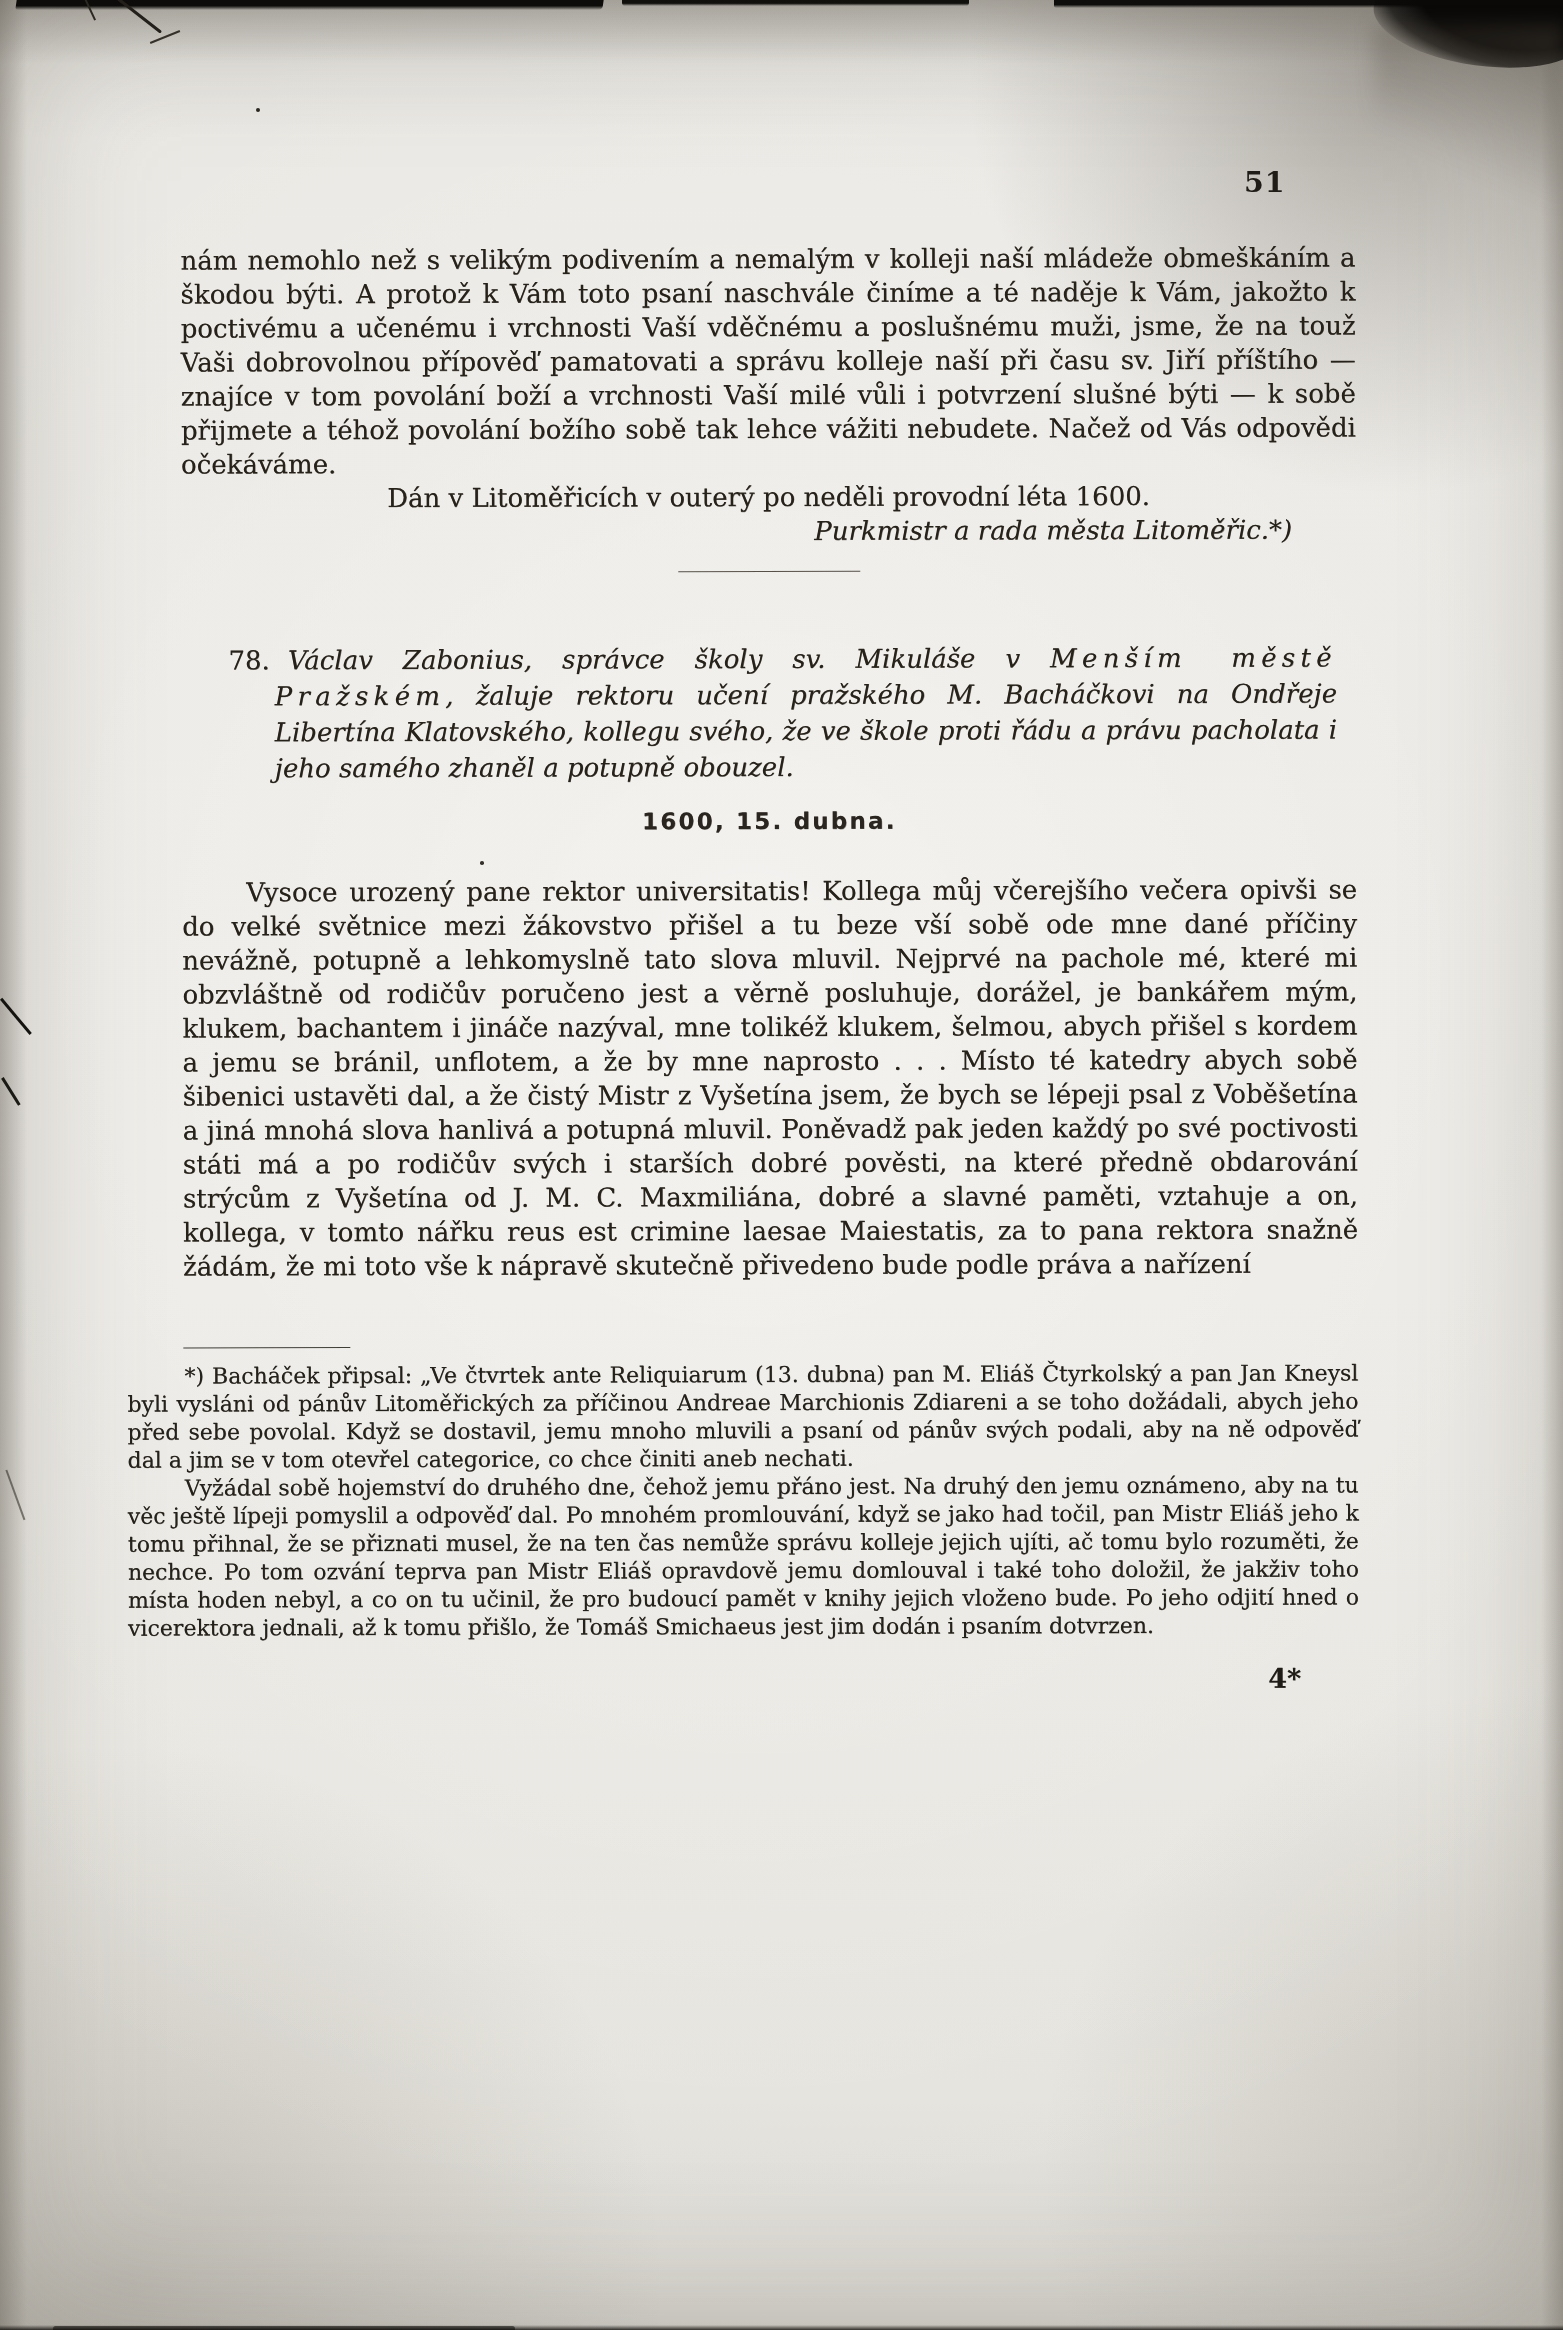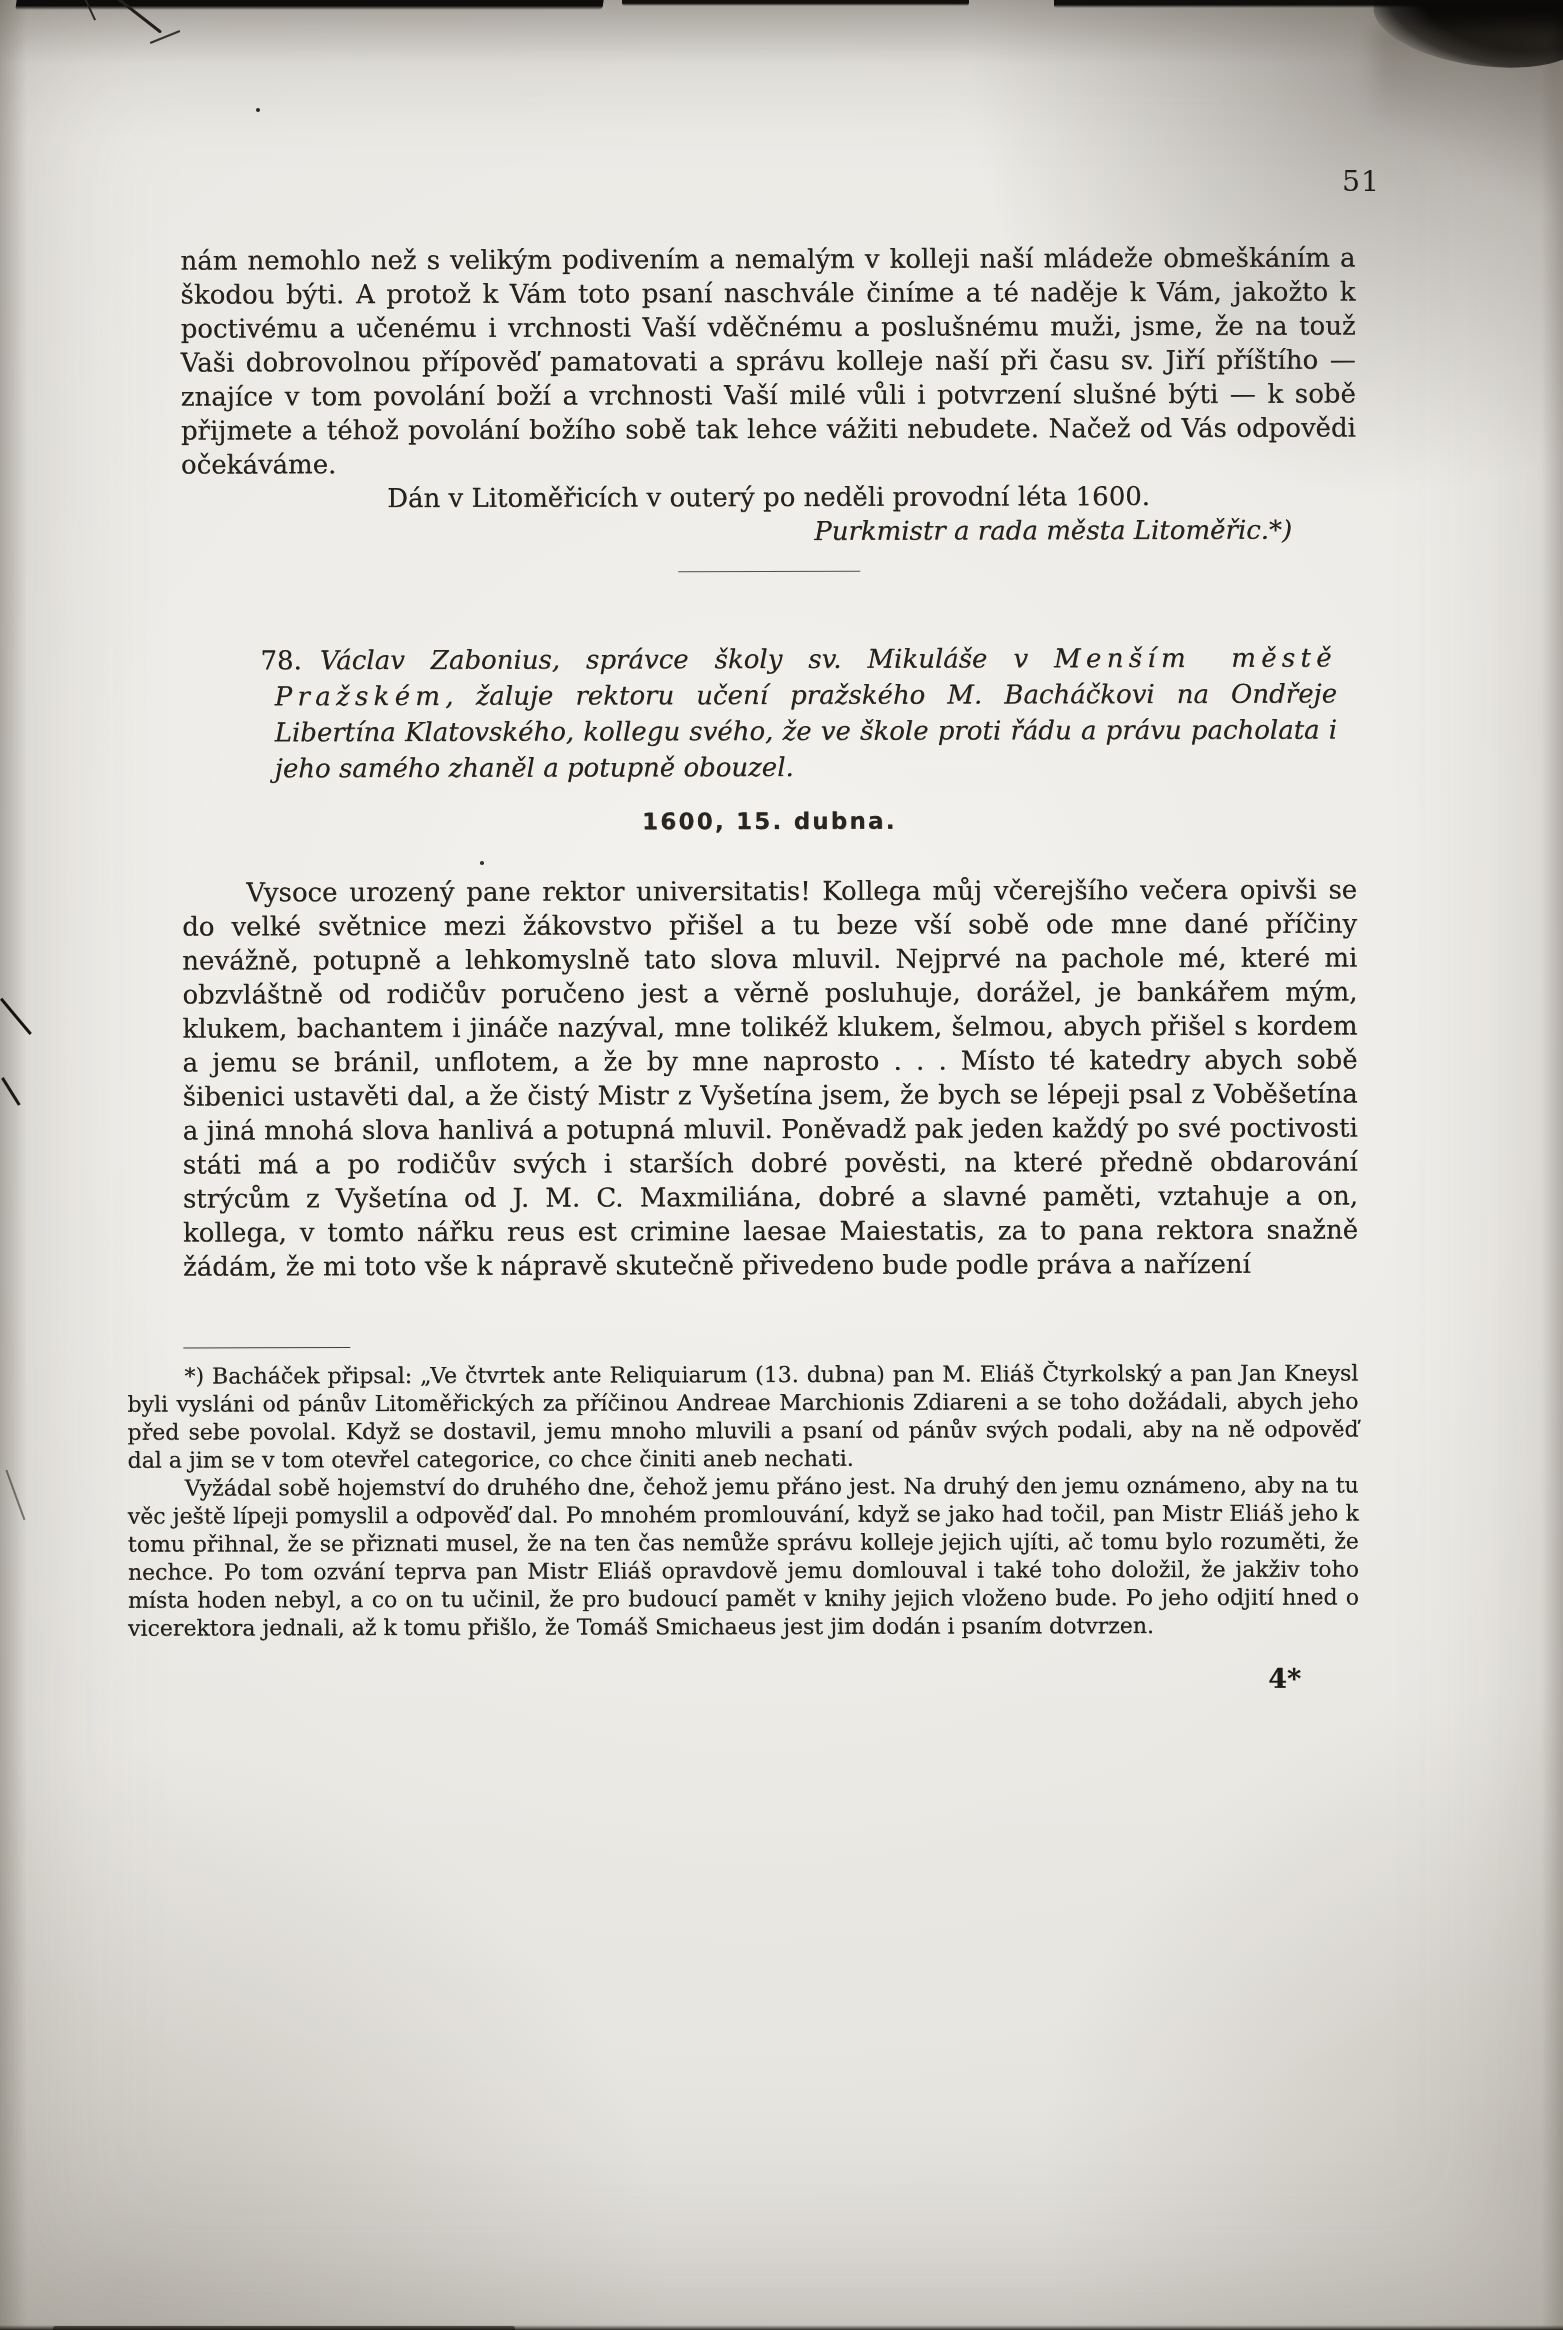--- a/index.html
+++ b/index.html
@@ -36,22 +36,22 @@
   .left-mark-1 { top:1015px; left:-7.1px;  width:46px; height:2.7px; background:#15130f; transform:rotate(50deg); }
   .left-mark-2 { top:1090px; left:-5.3px;  width:32px; height:2.7px; background:#1b1914; transform:rotate(58deg); }
   .left-mark-3 { top:1494px; left:-10.7px; width:53px; height:1.8px; background:rgba(40,36,30,0.55); transform:rotate(70deg); }
   .bottom-strip   { bottom:0; left:0; width:100%; height:5.3px; background:linear-gradient(to top, rgba(22,19,15,0.85), rgba(22,19,15,0)); }
   .bottom-strip-2 { bottom:0; left:53px; width:462px; height:3.6px; background:rgba(15,13,10,0.55); border-radius:2.7px 2.7px 0 0; }
   .speck-1 { top:108px; left:256px; width:4.4px; height:4.4px; background:#2a261f; border-radius:50%; }
   .speck-2 { top:861px; left:480px; width:3.6px; height:3.6px; background:#35302a; border-radius:50%; }
 
   .folio {
     position: absolute;
-    top: 165px; left: 1342px;
-    font-size: 28.5px; font-weight: normal; letter-spacing: 0.9px;
+    top: 165px; left: 1244px;
+    font-size: 28.5px; font-weight: bold; letter-spacing: 0.9px;
     color: #1f1b16;
   }
 
   .content {
     position: absolute;
     left: 182px; top: 0;
     width: 1175px;
     transform: rotate(-0.15deg);
     text-shadow: 0.3px 0.3px 0.4px rgba(35,30,24,0.55);
   }
@@ -71,21 +71,21 @@
   }
 
   .section-heading {
     margin-top: 69px;
     font-style: italic;
     font-size: 26px; line-height: 36px;
     text-align: justify;
     padding-left: 93px; padding-right: 19.6px;
     text-indent: -46px;
   }
-  .sec-num { font-style: normal; padding-right: 18px; margin-left: 32px; }
+  .sec-num { font-style: normal; padding-right: 18px; }
   .spaced  { letter-spacing: 5.3px; word-spacing: 9px; }
 
   .sec-date {
     margin-top: 19.6px;
     text-align: center;
     font-family: "DejaVu Sans", "Liberation Sans", sans-serif;
     font-size: 23px; line-height: 32px;
     letter-spacing: 2.2px;
     font-weight: bold;
     color: #2a251f;

